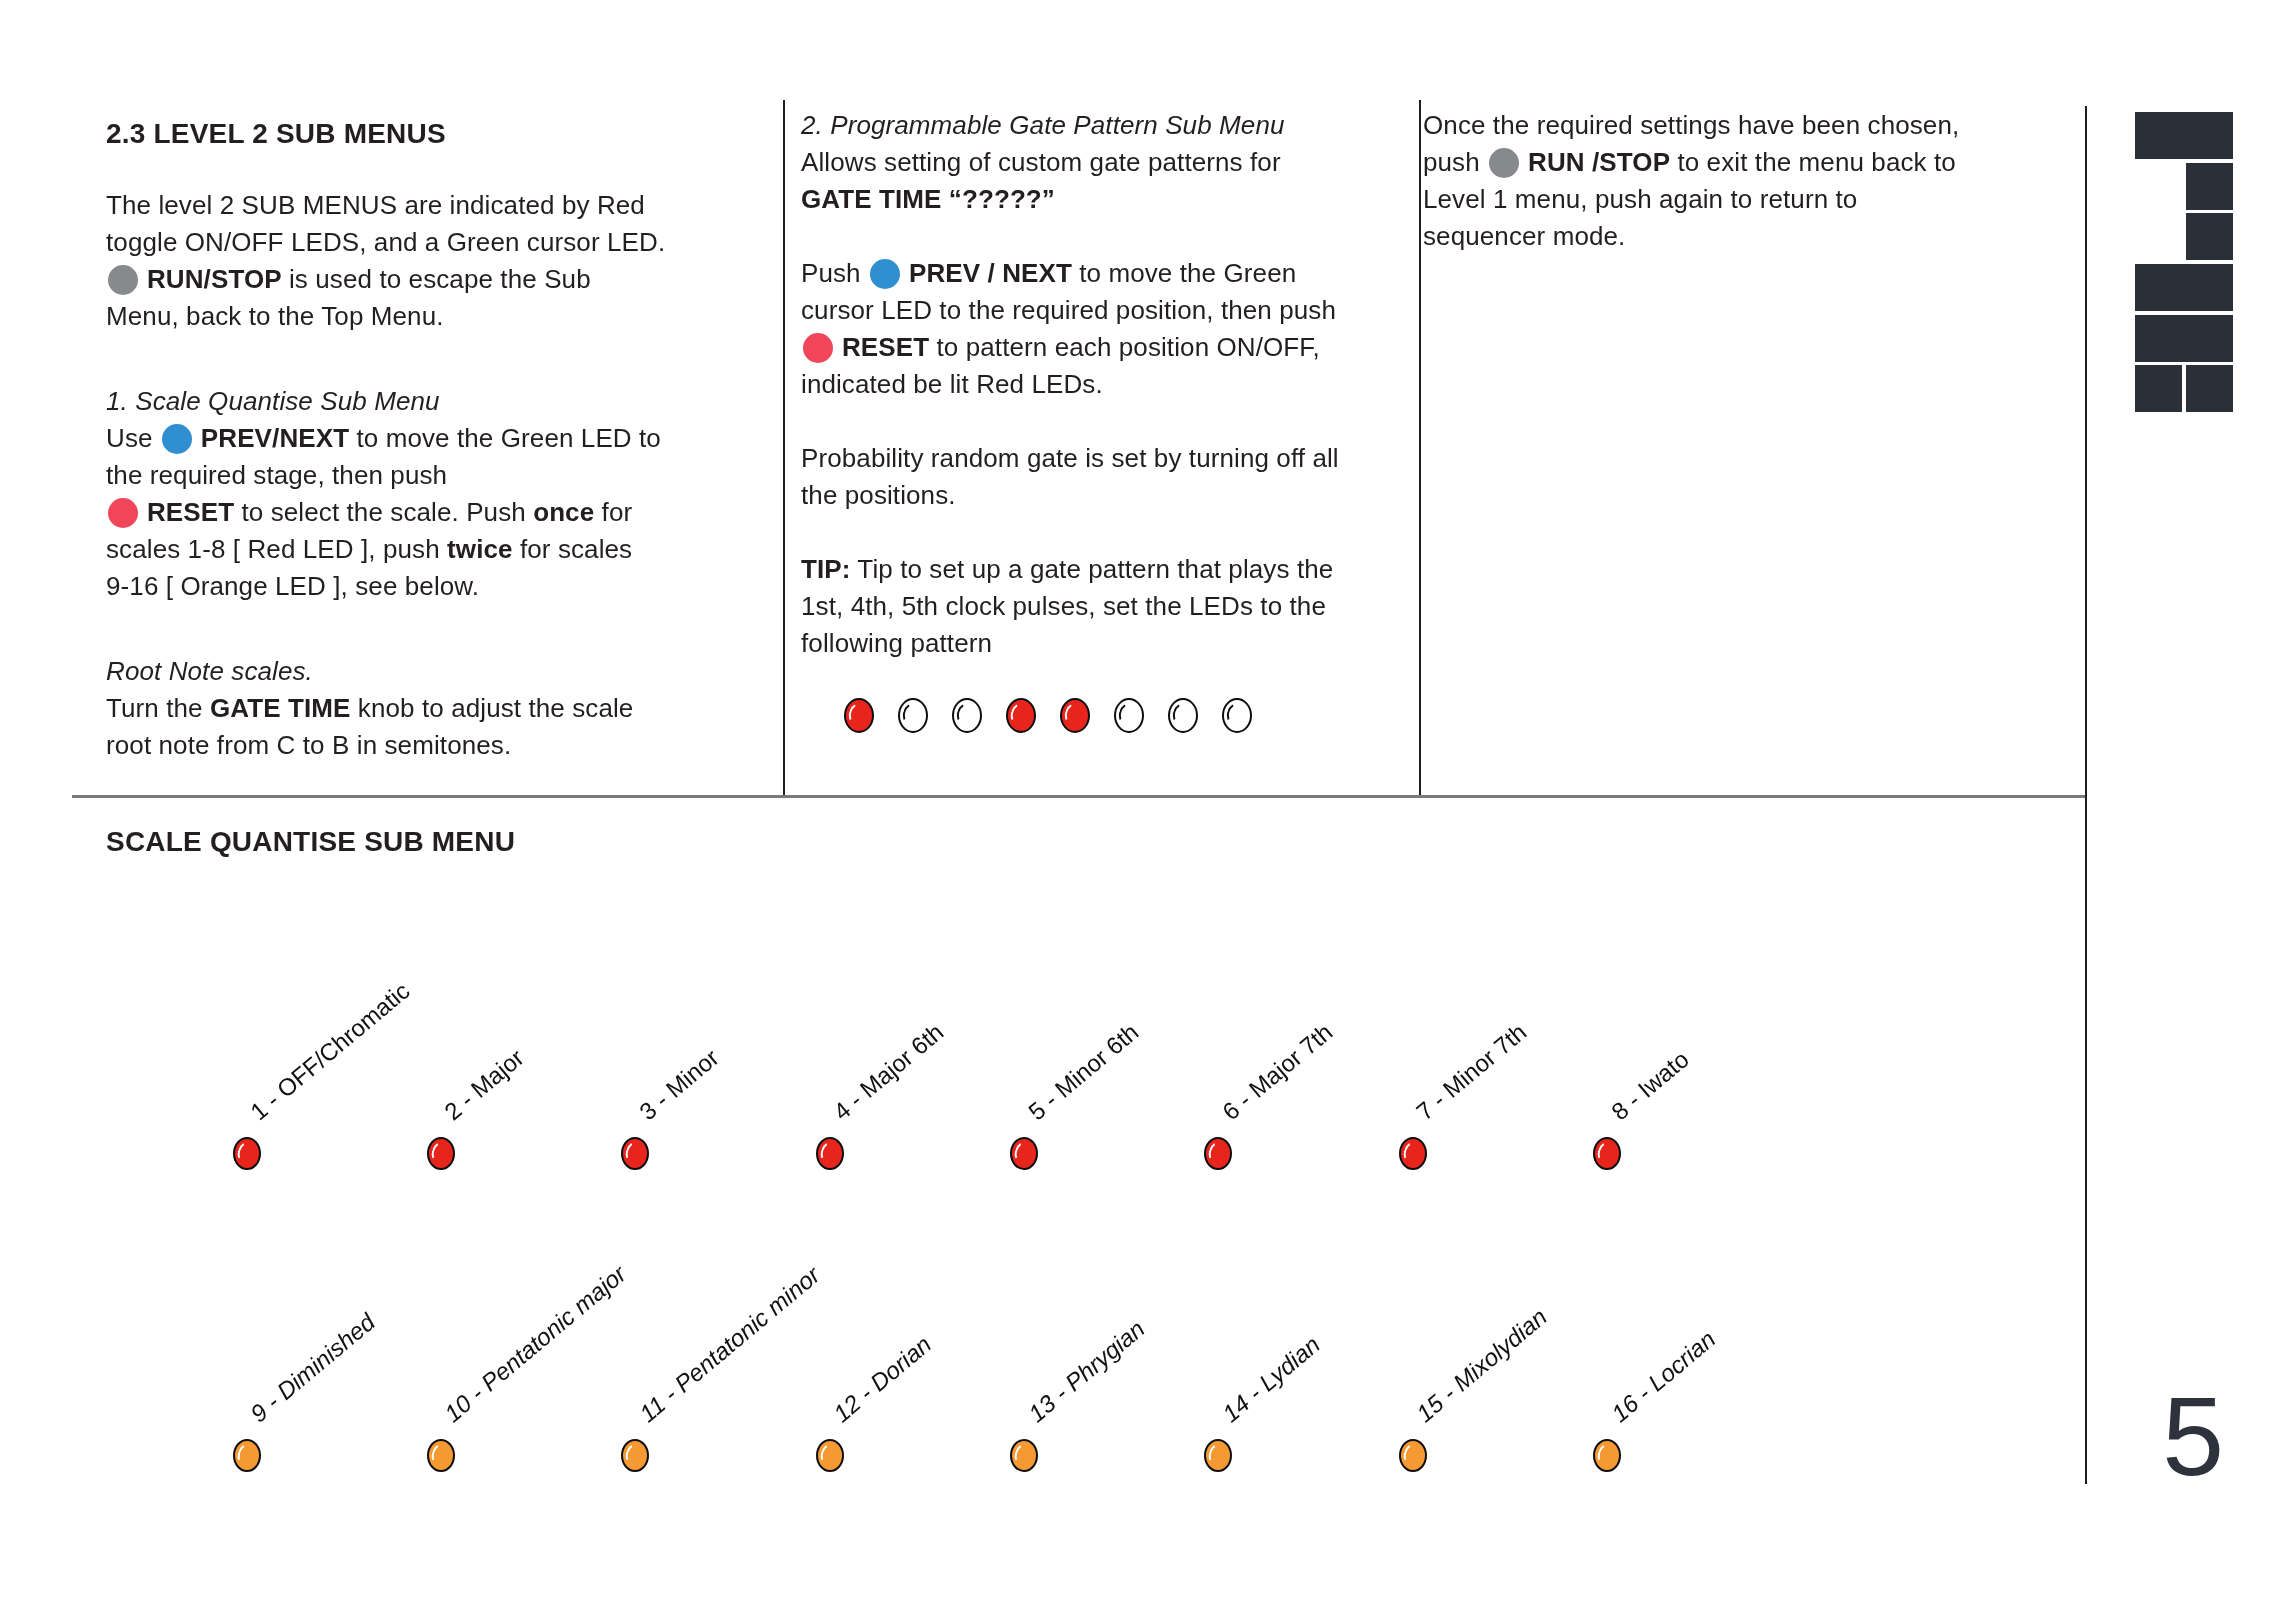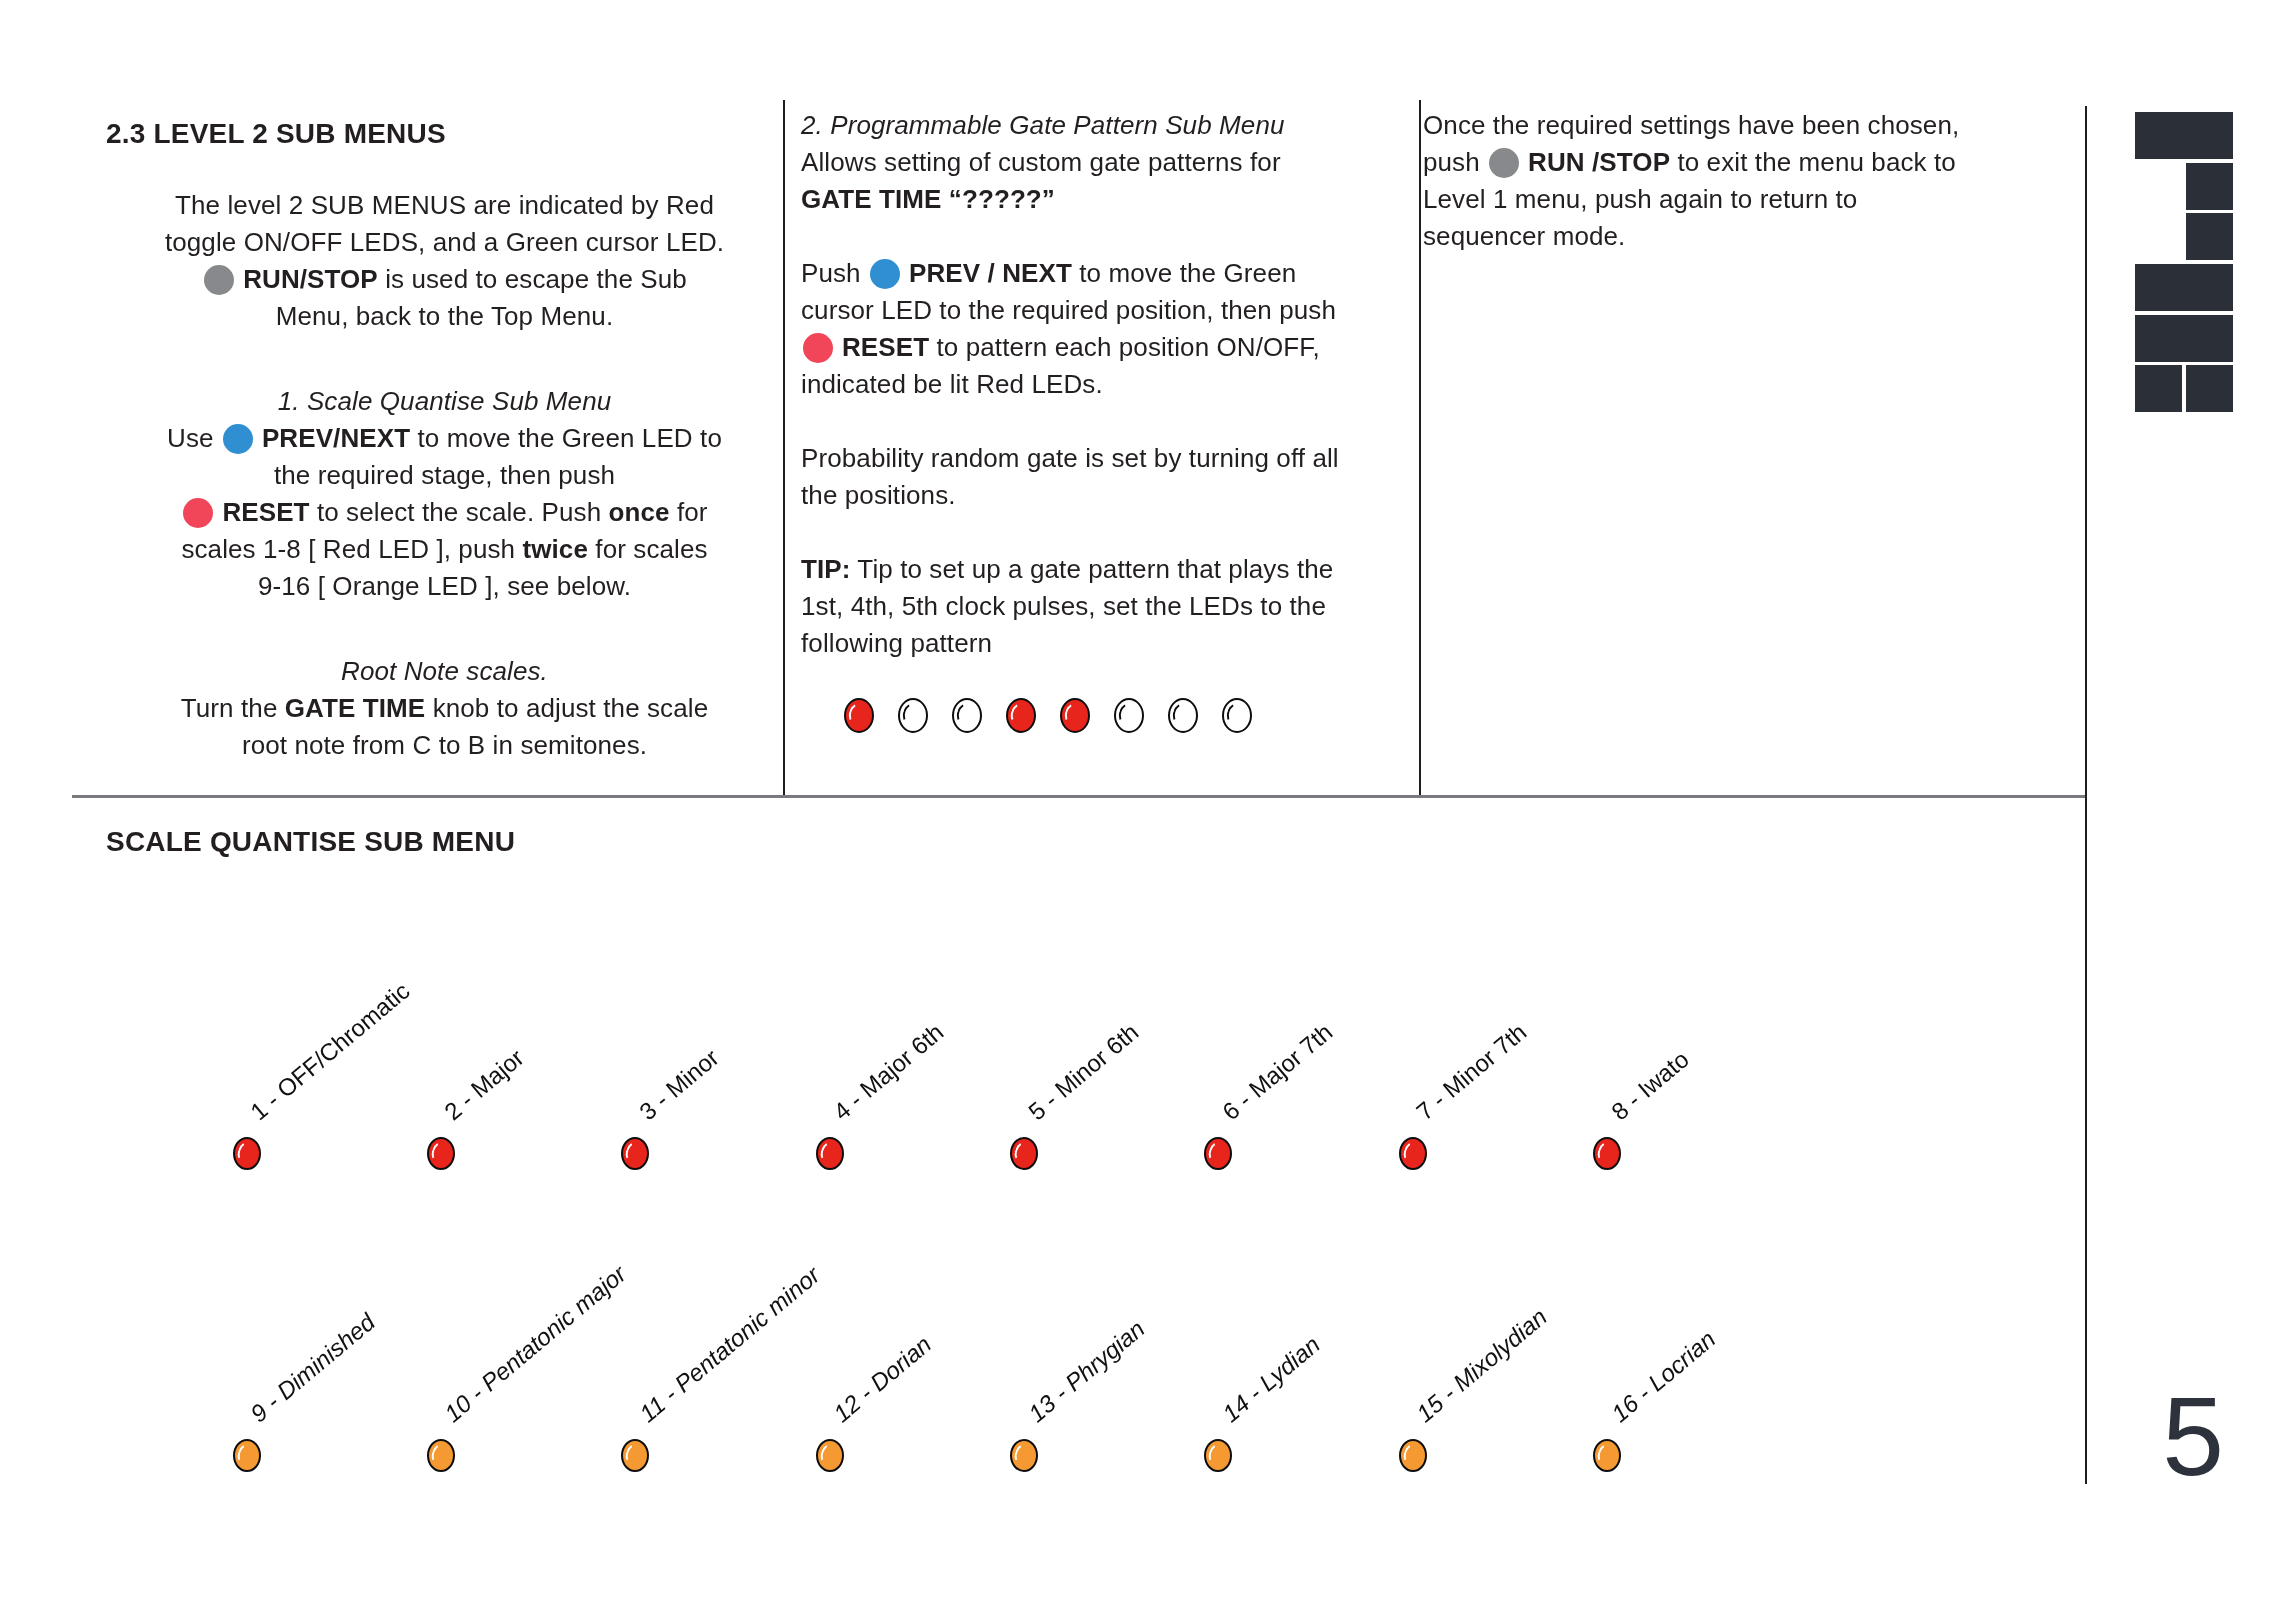--- a/index.html
+++ b/index.html
@@ -6,21 +6,21 @@
   body{
     width:2289px;height:1613px;background:#ffffff;position:relative;overflow:hidden;
     font-family:"Liberation Sans","DejaVu Sans",sans-serif;
     color:var(--text,#231f20);
     -webkit-font-smoothing:antialiased;
   }
   .abs{position:absolute;}
   
   .col{font-size:26px;line-height:37px;letter-spacing:0.1px;}
   .col p{margin:0 0 37px 0;}
-  .col1 p{margin-bottom:48px;text-align:center;}
+  .col1 p{margin-bottom:48px;}
   .b{font-weight:bold;}
   .i{font-style:italic;}
   h1.sec{font-size:28px;font-weight:bold;margin:0;letter-spacing:0.2px;}
   h2.sec{font-size:28px;font-weight:bold;margin:0;letter-spacing:0.2px;}
   
   .dot{display:inline-block;width:30px;height:30px;border-radius:50%;
        vertical-align:-6.5px;margin:0 9.2px 0 1.8px;}
   .dot-gray{background:var(--gray);}
   .dot-blue{background:var(--blue);}
   .dot-pink{background:var(--pink);}

